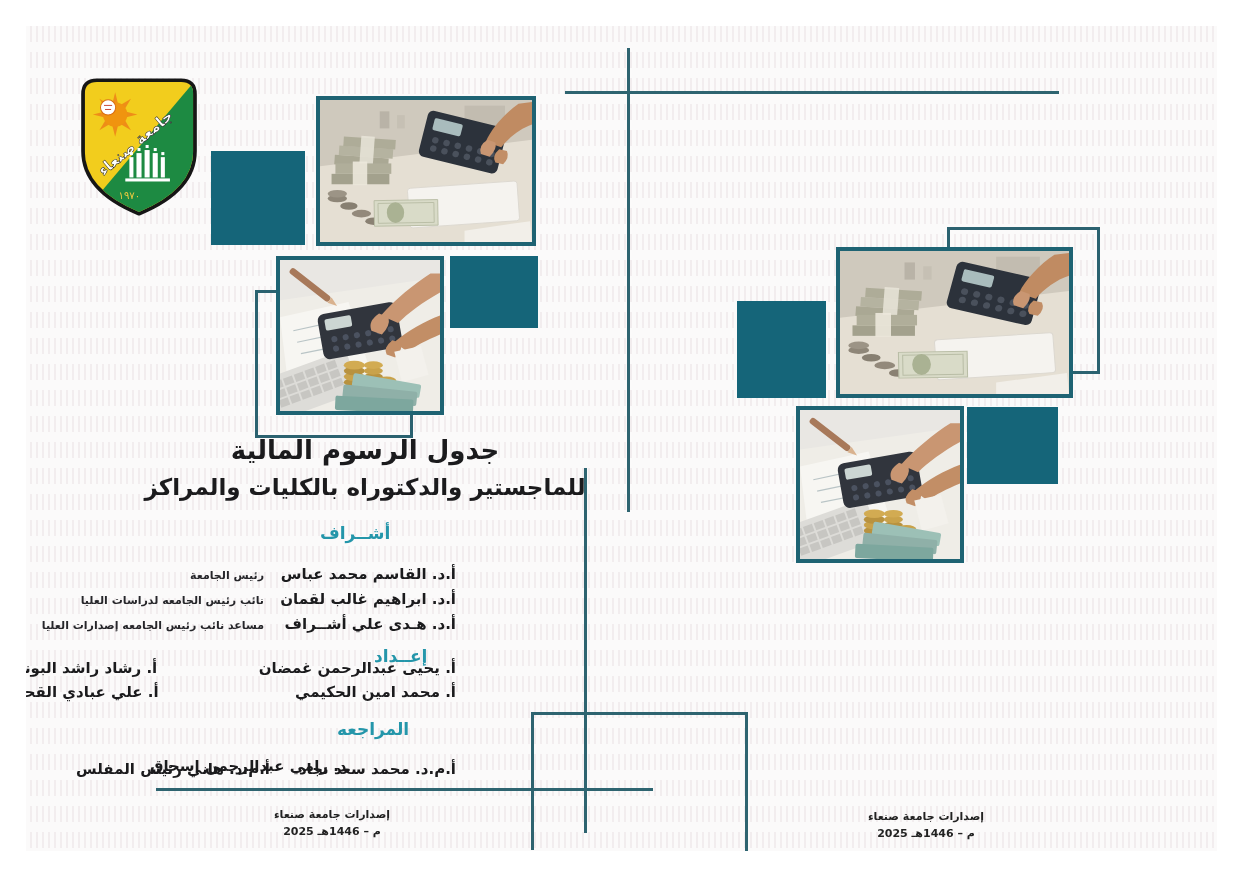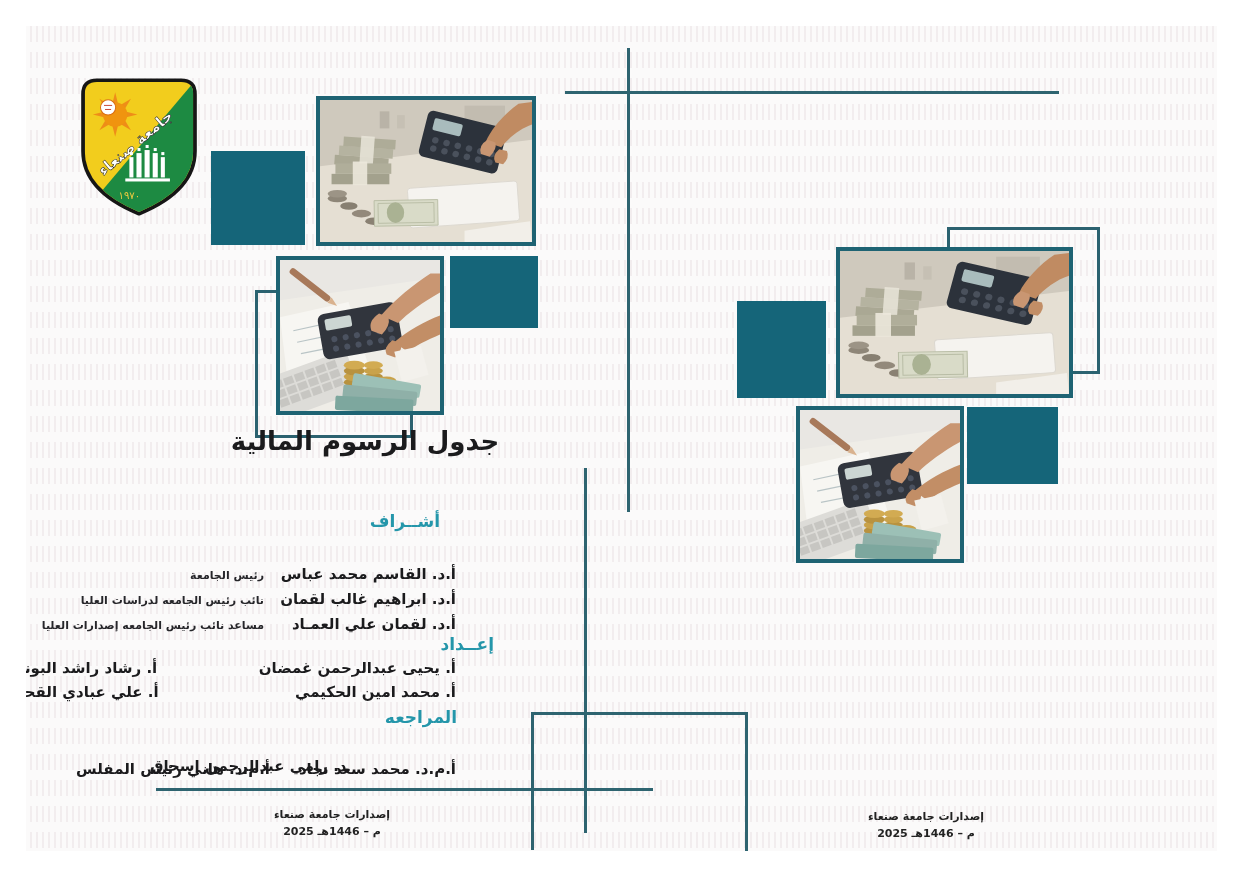--- a/index.html
+++ b/index.html
@@ -20,21 +20,21 @@
   .line{background:#2e6470;z-index:2;}
   
   .photo{border:4px solid #1e6373;box-sizing:border-box;z-index:3;background:#d8d2c6;}
   .photo svg{display:block;width:100%;height:100%;}
   
   .logo{z-index:3;}
   
   .txt{z-index:4;color:#1b1b1d;}
   .title1{font-size:26px;font-weight:bold;letter-spacing:0px;}
   .title2{font-size:23px;font-weight:bold;margin-top:9px;}
-  .heading{color:#2496aa;font-weight:bold;font-size:17px;text-align:right;}
+  .heading{color:#2496aa;font-weight:bold;font-size:17px;text-align:left;margin-top:12px;}
   .rowset{direction:rtl;}
   .mrow{display:flex;direction:rtl;align-items:baseline;}
   .mname{font-weight:bold;font-size:15px;text-align:right;white-space:nowrap;}
   .mrole{font-weight:bold;font-size:11px;color:#26262a;text-align:right;white-space:nowrap;margin-top:32px;}
   .sup .mname{flex:0 0 192px;}
   .sup .mrole{flex:0 0 224px;}
   .sup .mrow{height:25px;}
   .prep .mname{flex:0 0 194px;padding-left:27px;}
   .prep .mname2{flex:0 0 222px;font-weight:bold;font-size:15px;text-align:left;white-space:nowrap;}
   .prep .mrow{height:24px;}
@@ -279,36 +279,37 @@
   <svg viewBox="0 0 220 150" preserveAspectRatio="none">
       <use href="#sceneA"></use>
     </svg>
 </div>
 <div class="abs photo" style="left:796px;top:406px;width:168px;height:157px;">
   <svg viewBox="0 0 168 158" preserveAspectRatio="none">
       <use href="#sceneB"></use>
     </svg>
 </div>
 
-<div class="abs txt" style="left:135px;top:426px;width:460px;text-align:center;direction:rtl;">
+<div class="abs txt" style="left:135px;top:435px;width:460px;text-align:center;direction:rtl;">
   <div class="title1">جدول الرسوم المالية</div>
+  <div class="title2">للماجستير والدكتوراه بالكليات والمراكز</div>
 </div>
 
 <div class="abs txt heading" style="left:320px;top:511px;width:120px;">أشــراف</div>
 <div class="abs txt rowset sup" style="left:40px;top:537px;width:416px;">
   <div class="mrow">
     <span class="mname">أ.د. القاسم محمد عباس</span>
     <span class="mrole">رئيس الجامعة</span>
   </div>
   <div class="mrow">
     <span class="mname">أ.د. ابراهيم غالب لقمان</span>
     <span class="mrole">نائب رئيس الجامعه لدراسات العليا</span>
   </div>
   <div class="mrow">
-    <span class="mname">أ.د. لقمان علي العمـاد</span>
+    <span class="mname">أ.د. هـدى علي أشــراف</span>
     <span class="mrole">مساعد نائب رئيس الجامعه إصدارات العليا</span>
   </div>
 </div>
 
 <div class="abs txt heading" style="left:374px;top:634px;width:120px;">إعــداد</div>
 <div class="abs txt rowset prep" style="left:40px;top:659px;width:416px;">
   <div class="mrow">
     <span class="mname">أ. يحيى عبدالرحمن غمضان</span>
     <span class="mname2">أ. رشاد راشد البوني</span>
   </div>

